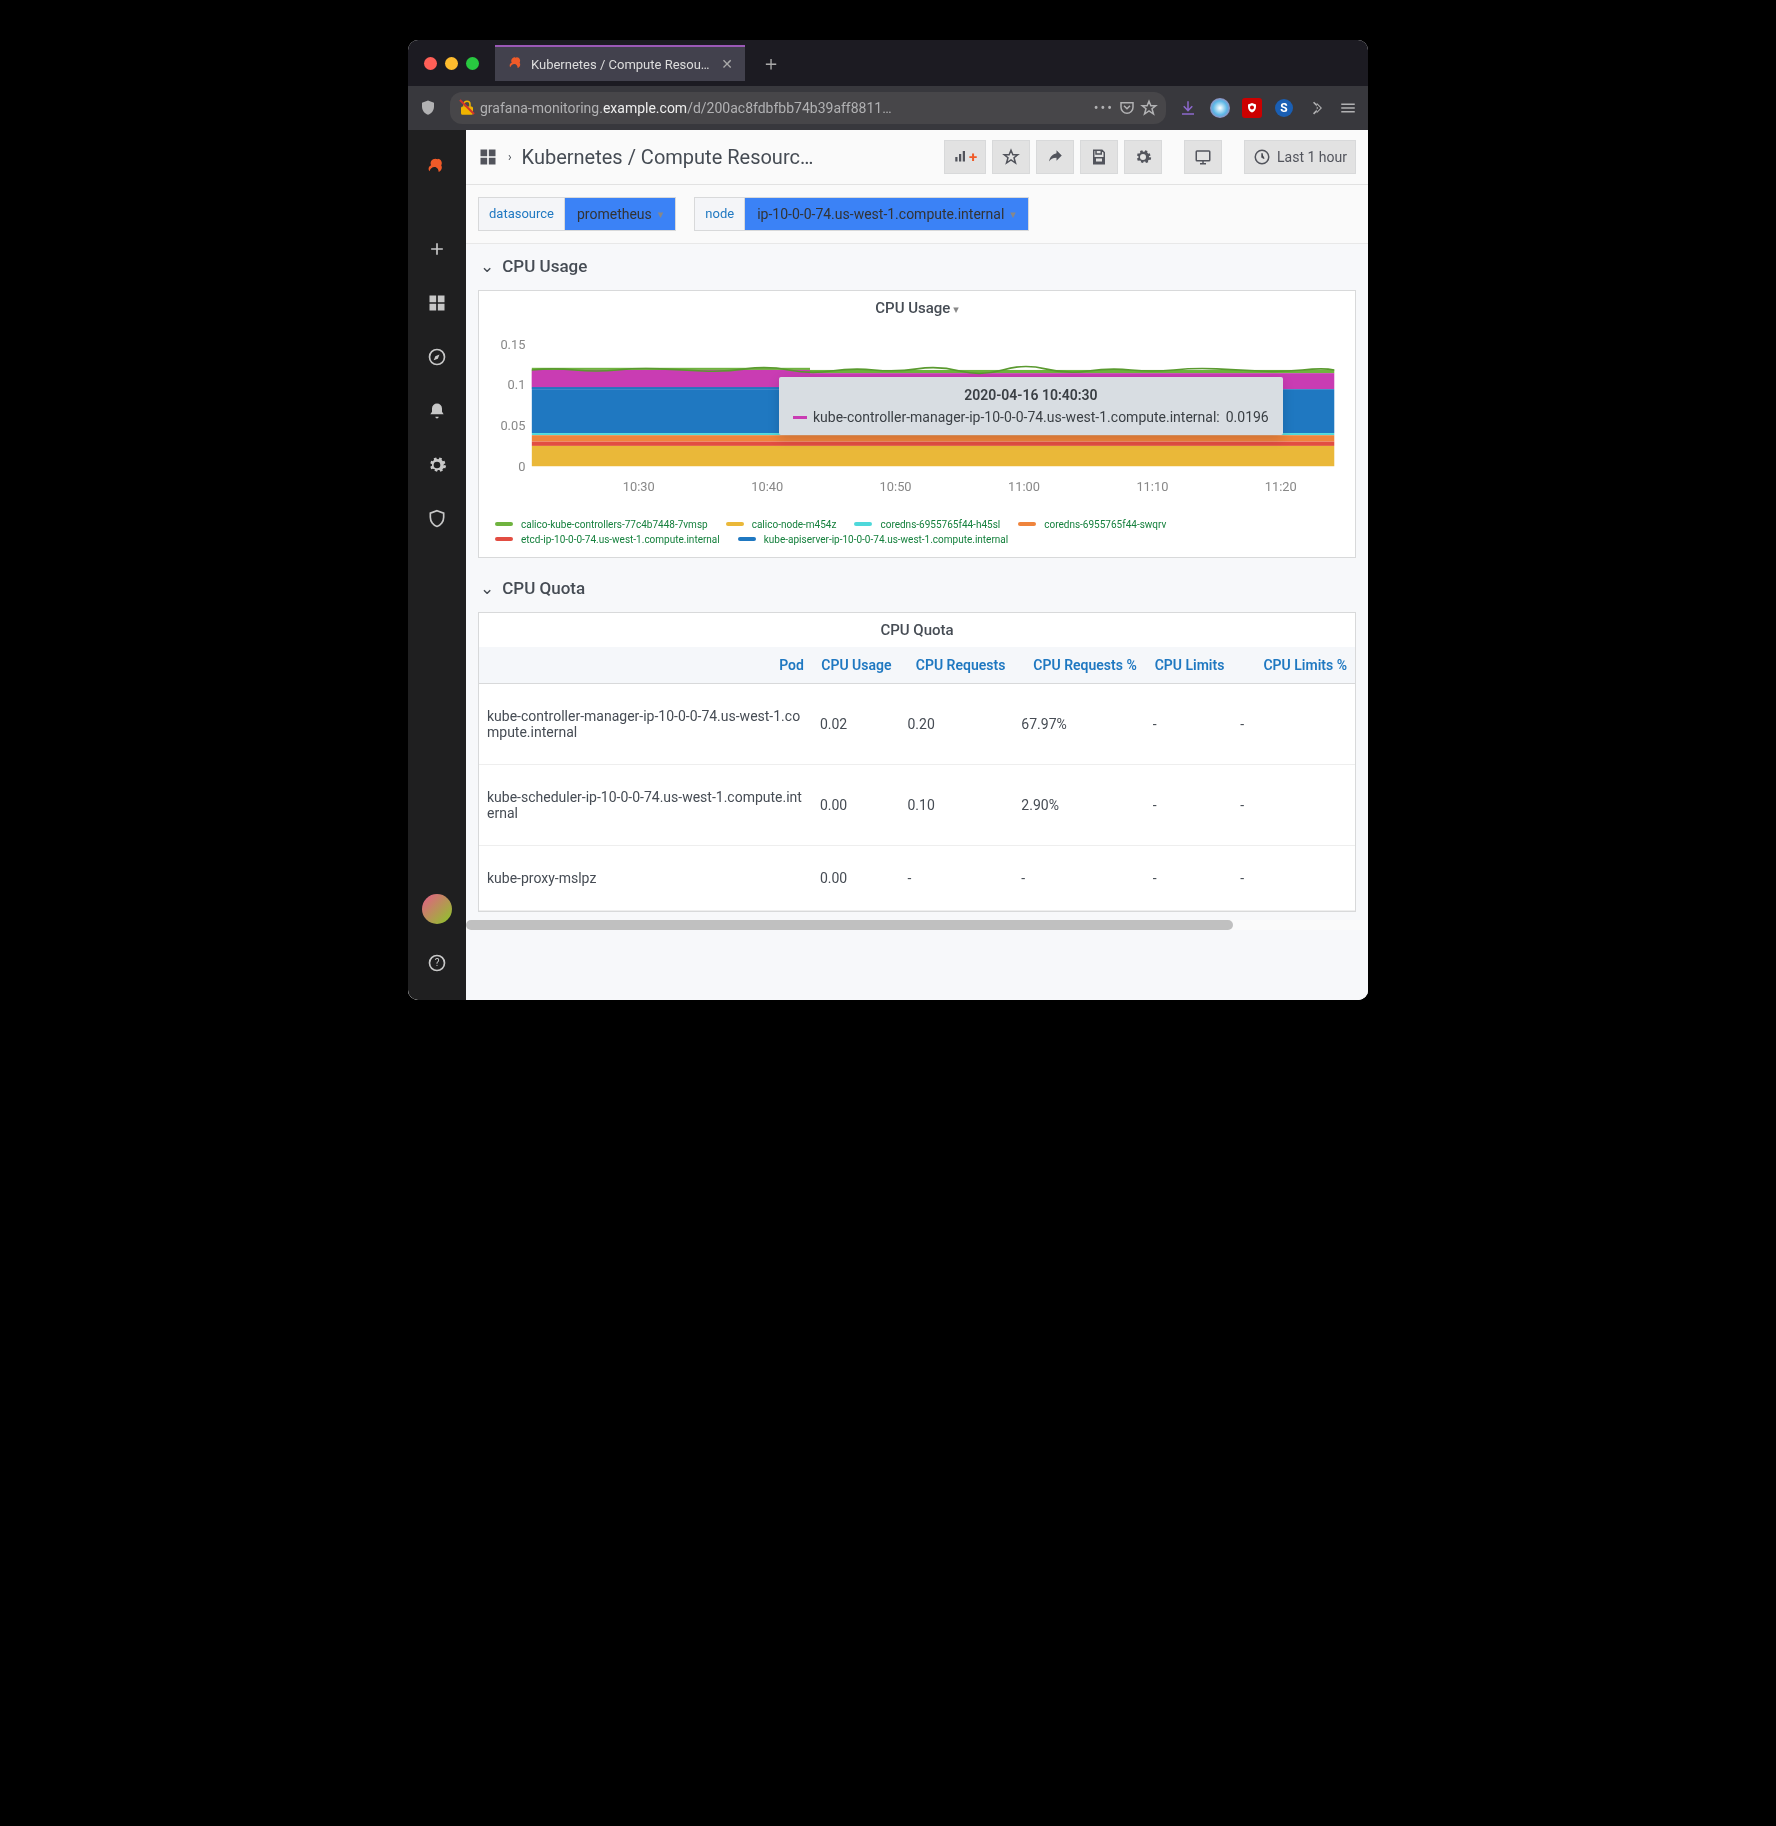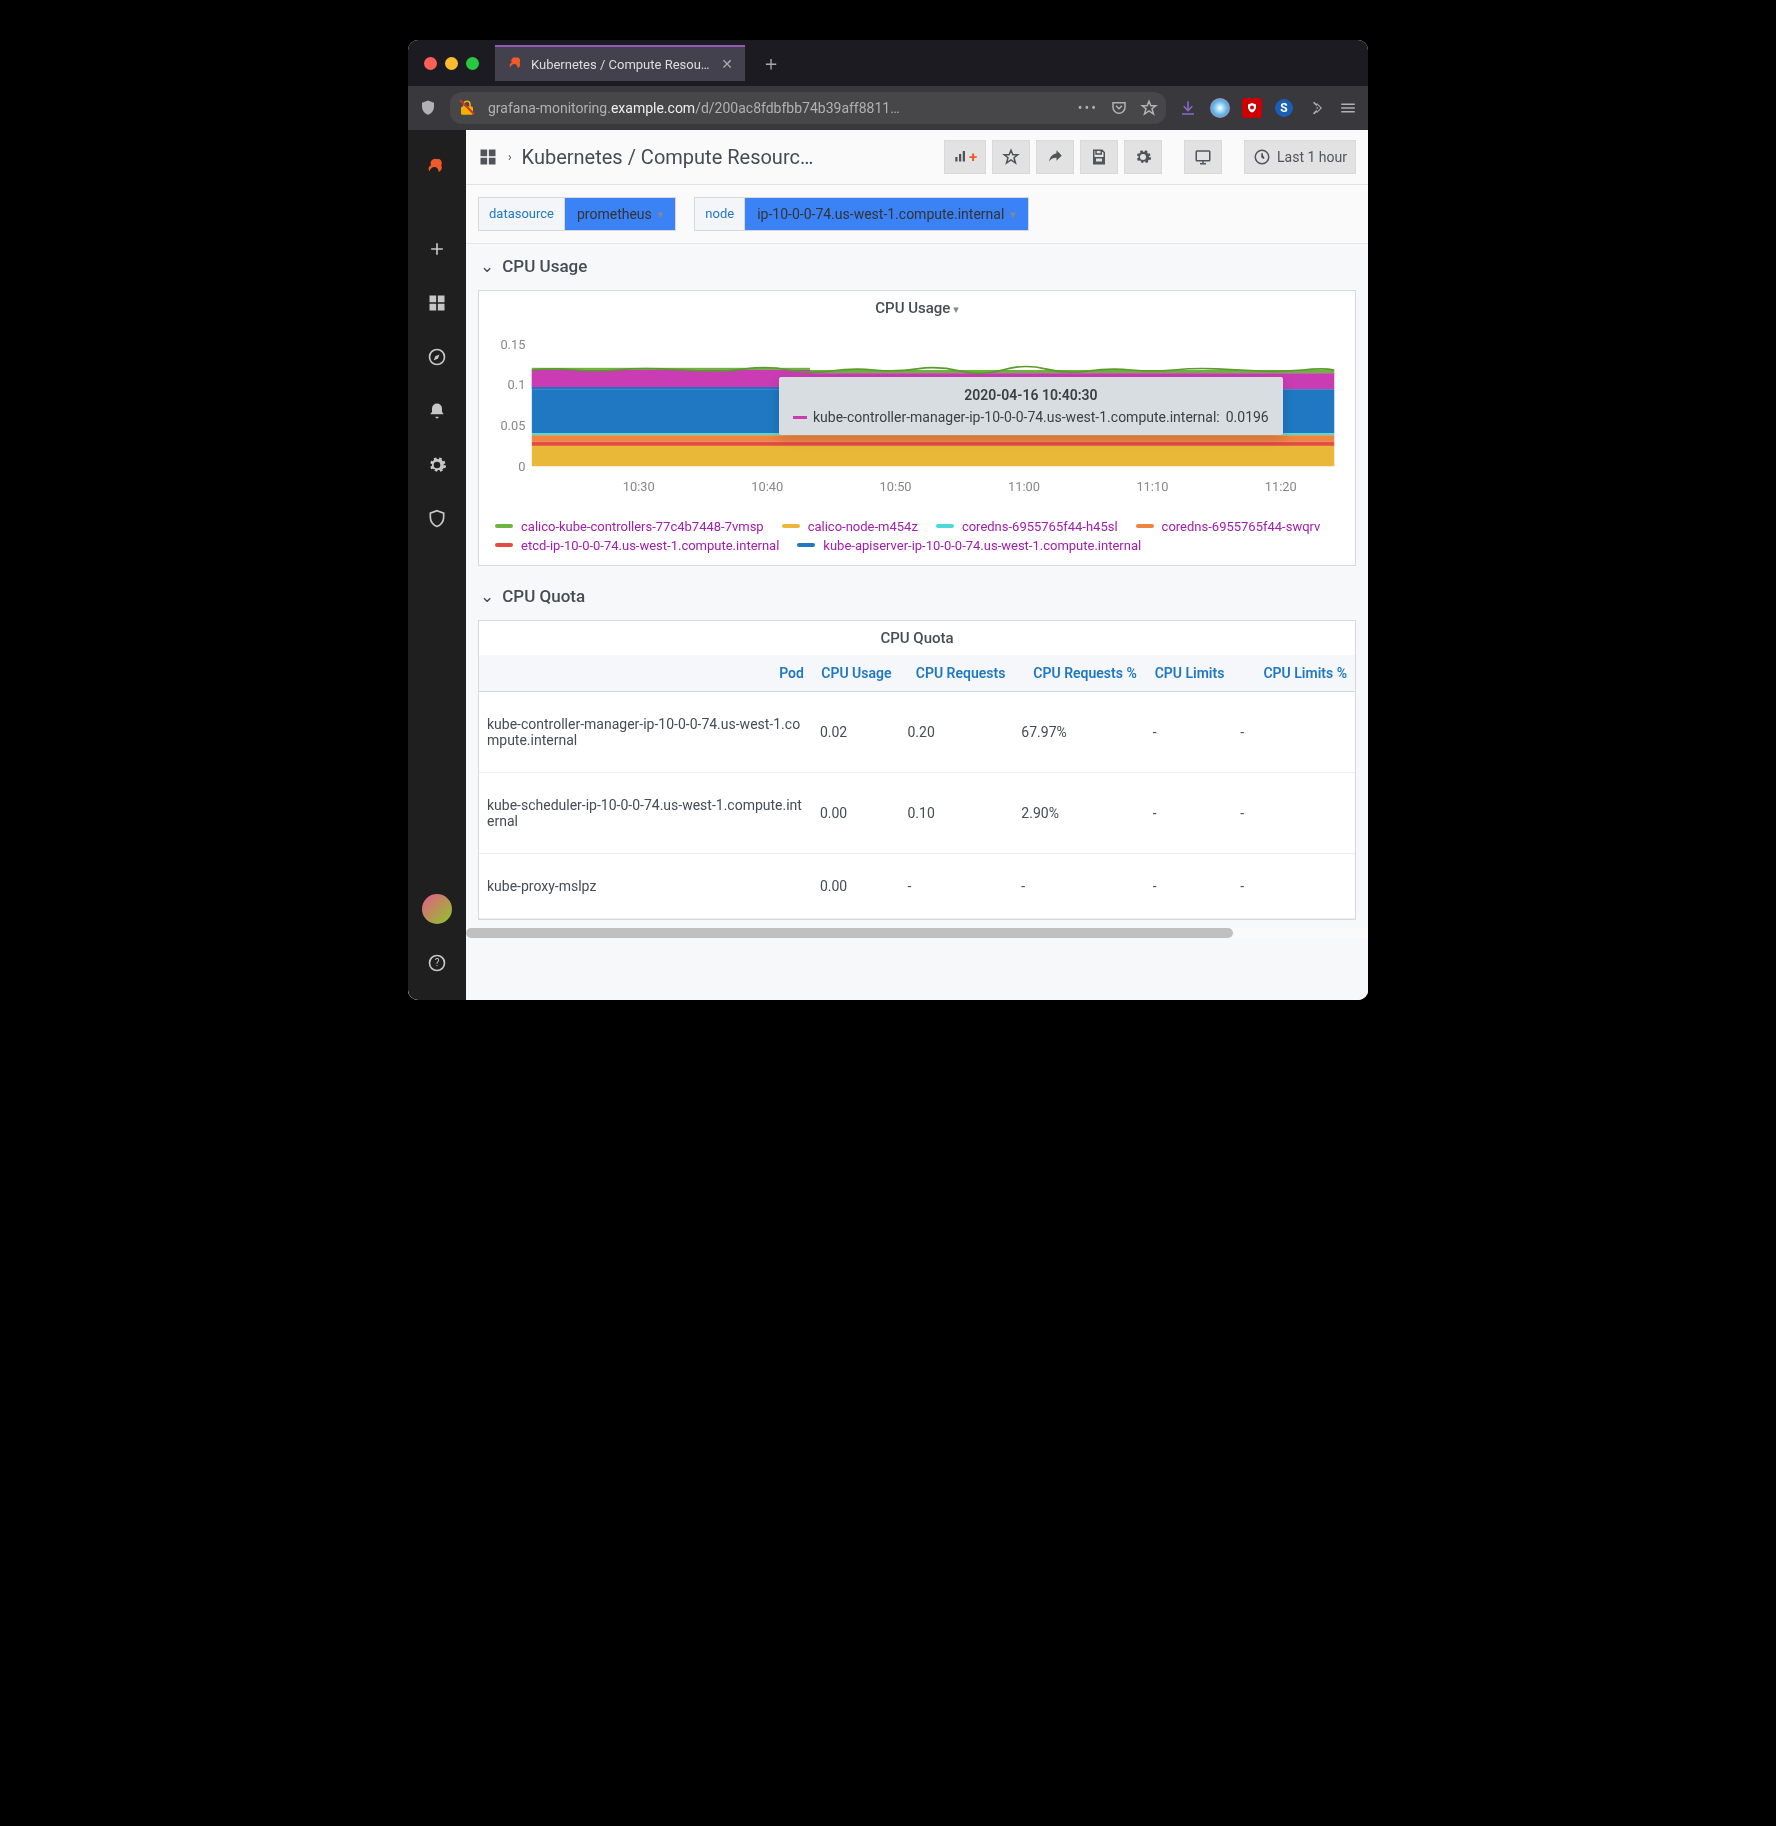--- a/index.html
+++ b/index.html
@@ -70,21 +70,21 @@
   .urlbox {
     flex: 1;
     background: #474649;
     border-radius: 12px;
     height: 32px;
     display: flex;
     align-items: center;
     padding: 0 8px;
     color: #b1b1b3;
     font-size: 14px;
-    gap: 12px;
+    gap: 4px;
   }
   .url-text { overflow: hidden; white-space: nowrap; text-overflow: ellipsis; flex: 1;}
   .url-text .host { color: #eee; }
   .right-icons { display:flex; align-items:center; }
   .ublock-badge {
     background: #c00;
     border-radius: 3px;
     width: 20px; height:20px;
     display:inline-flex;align-items:center;justify-content:center;
     color:#fff;
@@ -204,22 +204,22 @@
     padding: 8px;
     font-size:15px;
   }
   .chart-wrap { position: relative; padding: 0 10px 4px 10px; }
   .chart { display: block; width: 100%; }
   .legend {
     display: flex;
     flex-wrap: wrap;
     gap: 4px 18px;
     padding: 8px 16px 12px;
-    font-size: 13px;
-    color: #a21caf;
+    font-size: 10px;
+    color: #15803d;
   }
   .leg-item { display: flex; align-items:center; gap:8px; }
   .leg-swatch { width: 18px; height: 4px; border-radius:2px; }
 
   .tooltip {
     position: absolute;
     left: 300px;
     top: 52px;
     background: #d8dde2;
     border-radius: 2px;

